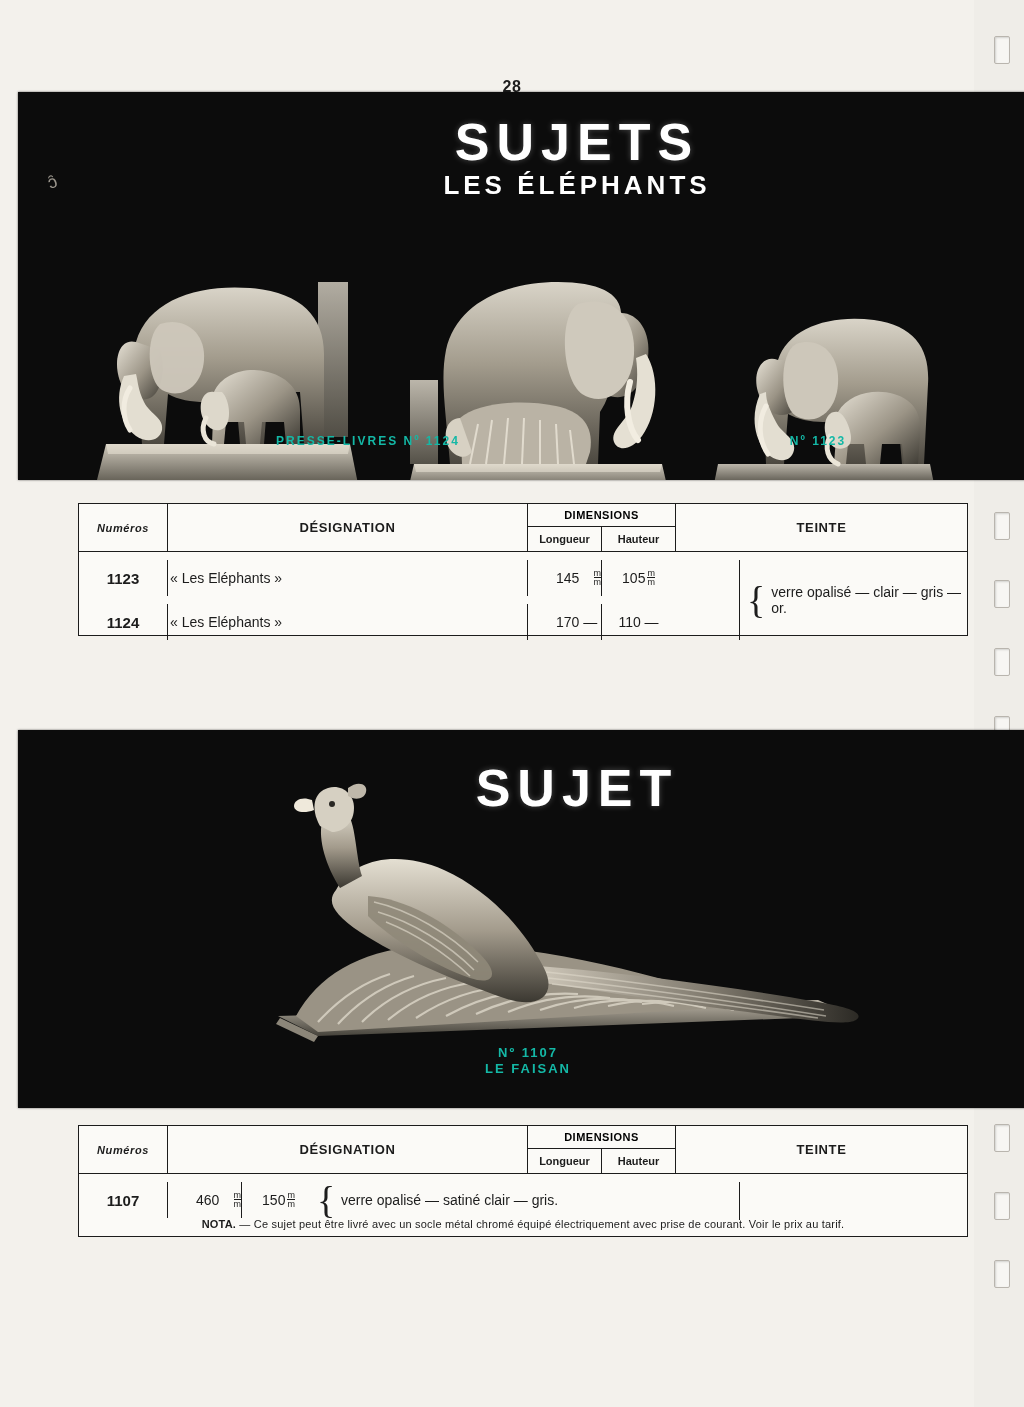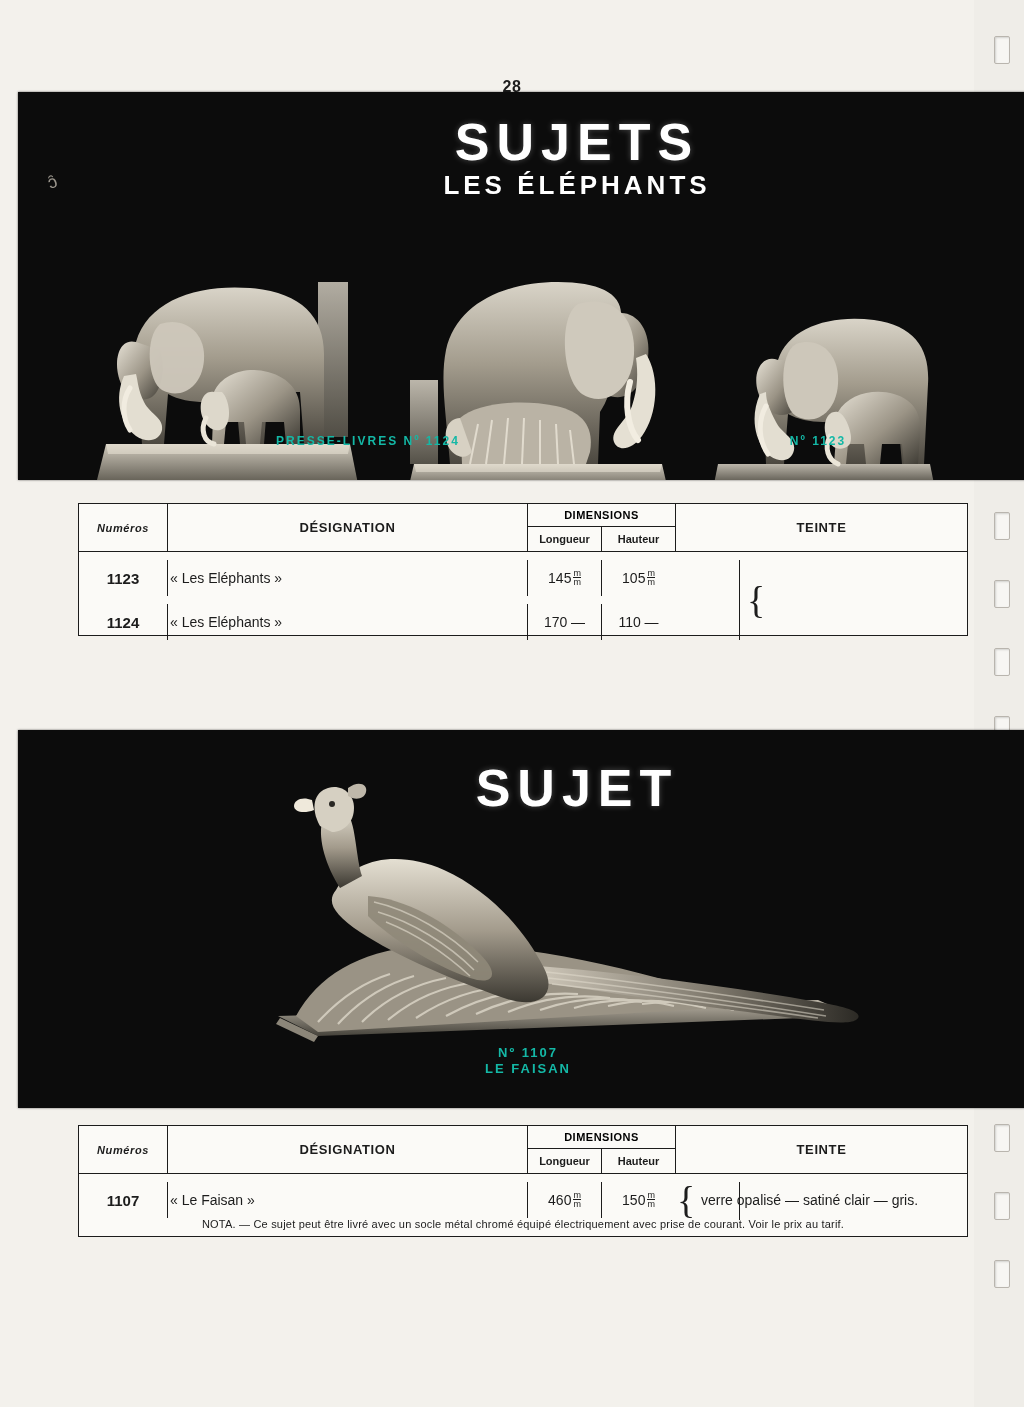--- a/index.html
+++ b/index.html
@@ -176,21 +176,21 @@
   }
   .cell {
     display: flex;
     align-items: center;
     font-size: 14px;
     color: #1c1c1c;
     box-sizing: border-box;
   }
   .cell-num   { width: 88px; justify-content: center; font-weight: bold; font-size: 15px; }
   .cell-des   { width: 360px; padding-left: 2px; border-left: 1.4px solid #1c1c1c; }
-  .cell-dimL  { width: 74px; justify-content: center; border-left: 1.4px solid #1c1c1c; }
+  .cell-dimL  { width: 74px; justify-content: space-between; border-left: 1.4px solid #1c1c1c; padding-left: 28px; }
   .cell-dimH  { width: 74px; justify-content: center; border-left: 1.2px solid #1c1c1c; }
   .cell-teint { flex: 1; padding-left: 26px; position: relative; }
 
   .mm {
     display: inline-block;
     font-size: 9px;
     line-height: 8px;
     text-align: center;
     margin-left: 2px;
     position: relative;
@@ -213,21 +213,21 @@
 
   .nota {
     position: absolute;
     left: 0; right: 0;
     bottom: 6px;
     text-align: center;
     font-size: 11px;
     color: #1c1c1c;
     letter-spacing: .2px;
   }
-  .nota b { font-weight: normal; }
+  .nota b { font-weight: bold; }
 
   .vert-div {
     position: absolute;
     top: 0; bottom: 0;
     width: 0;
     border-left: 1.4px solid #1c1c1c;
   }
 </style>
 </head>
 <body>
@@ -372,20 +372,21 @@
       </div>
       <div class="col-teint">
         <div class="th-label">TEINTE</div>
       </div>
     </div>
 
     <div class="tbody">
 
       <div style="position:absolute;left:660px;top:0;bottom:0;right:0;display:flex;align-items:center;padding-left:8px;">
         <span class="brace" style="position:static;transform:none;margin-right:6px;">{</span>
+        <span style="font-size:14px;color:#1c1c1c;">verre opalisé — clair — gris — or.</span>
       </div>
       <div class="vert-div" style="left:660px;"></div>
 
       <div class="trow">
         <div class="cell cell-num">1123</div>
         <div class="cell cell-des">« Les Eléphants »</div>
         <div class="cell cell-dimL">
           <span>145</span>
             <span class="mm">
               <span class="m1">m</span>
@@ -501,21 +502,20 @@
       </div>
       <div class="col-teint">
         <div class="th-label">TEINTE</div>
       </div>
     </div>
 
     <div class="tbody">
       <div class="vert-div" style="left:660px;height:38px;"></div>
       <div class="trow">
         <div class="cell cell-num">1107</div>
-        <div class="cell cell-des">« Le Faisan »</div>
         <div class="cell cell-dimL">
           <span>460</span>
             <span class="mm">
               <span class="m1">m</span>
               <span class="m2">m</span>
             </span>
         </div>
         <div class="cell cell-dimH">
           <span>150</span>
             <span class="mm">

